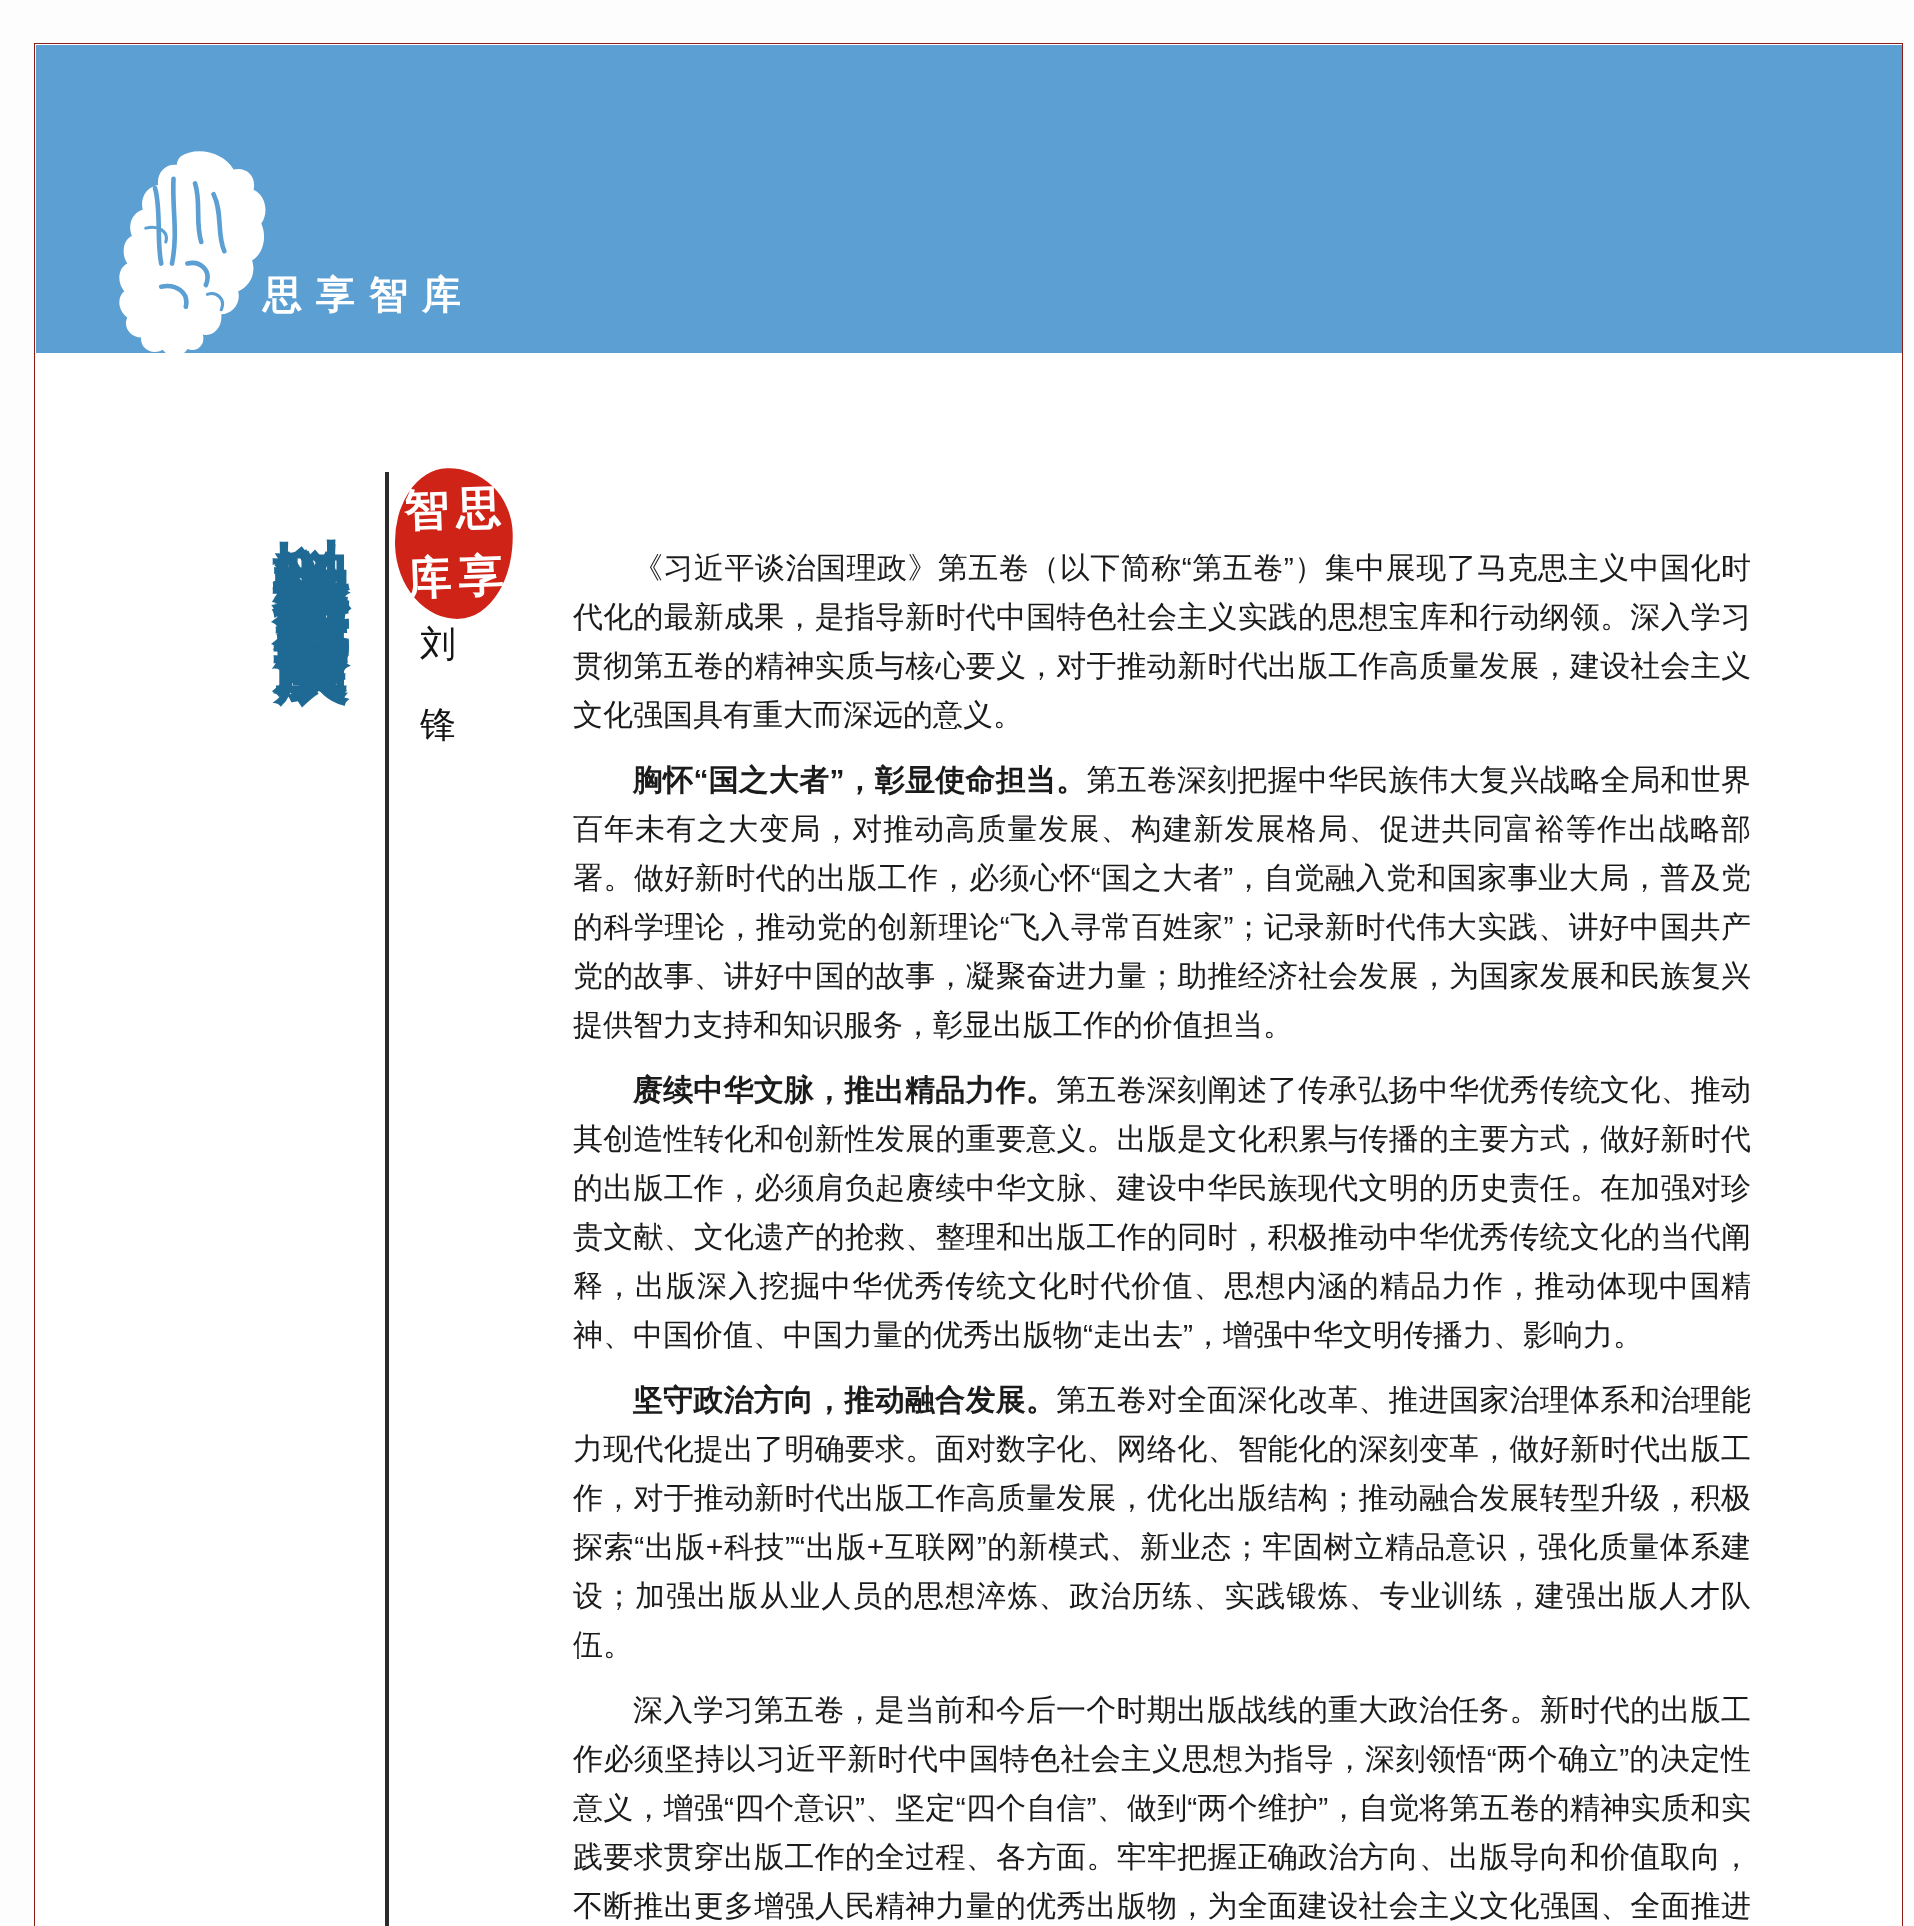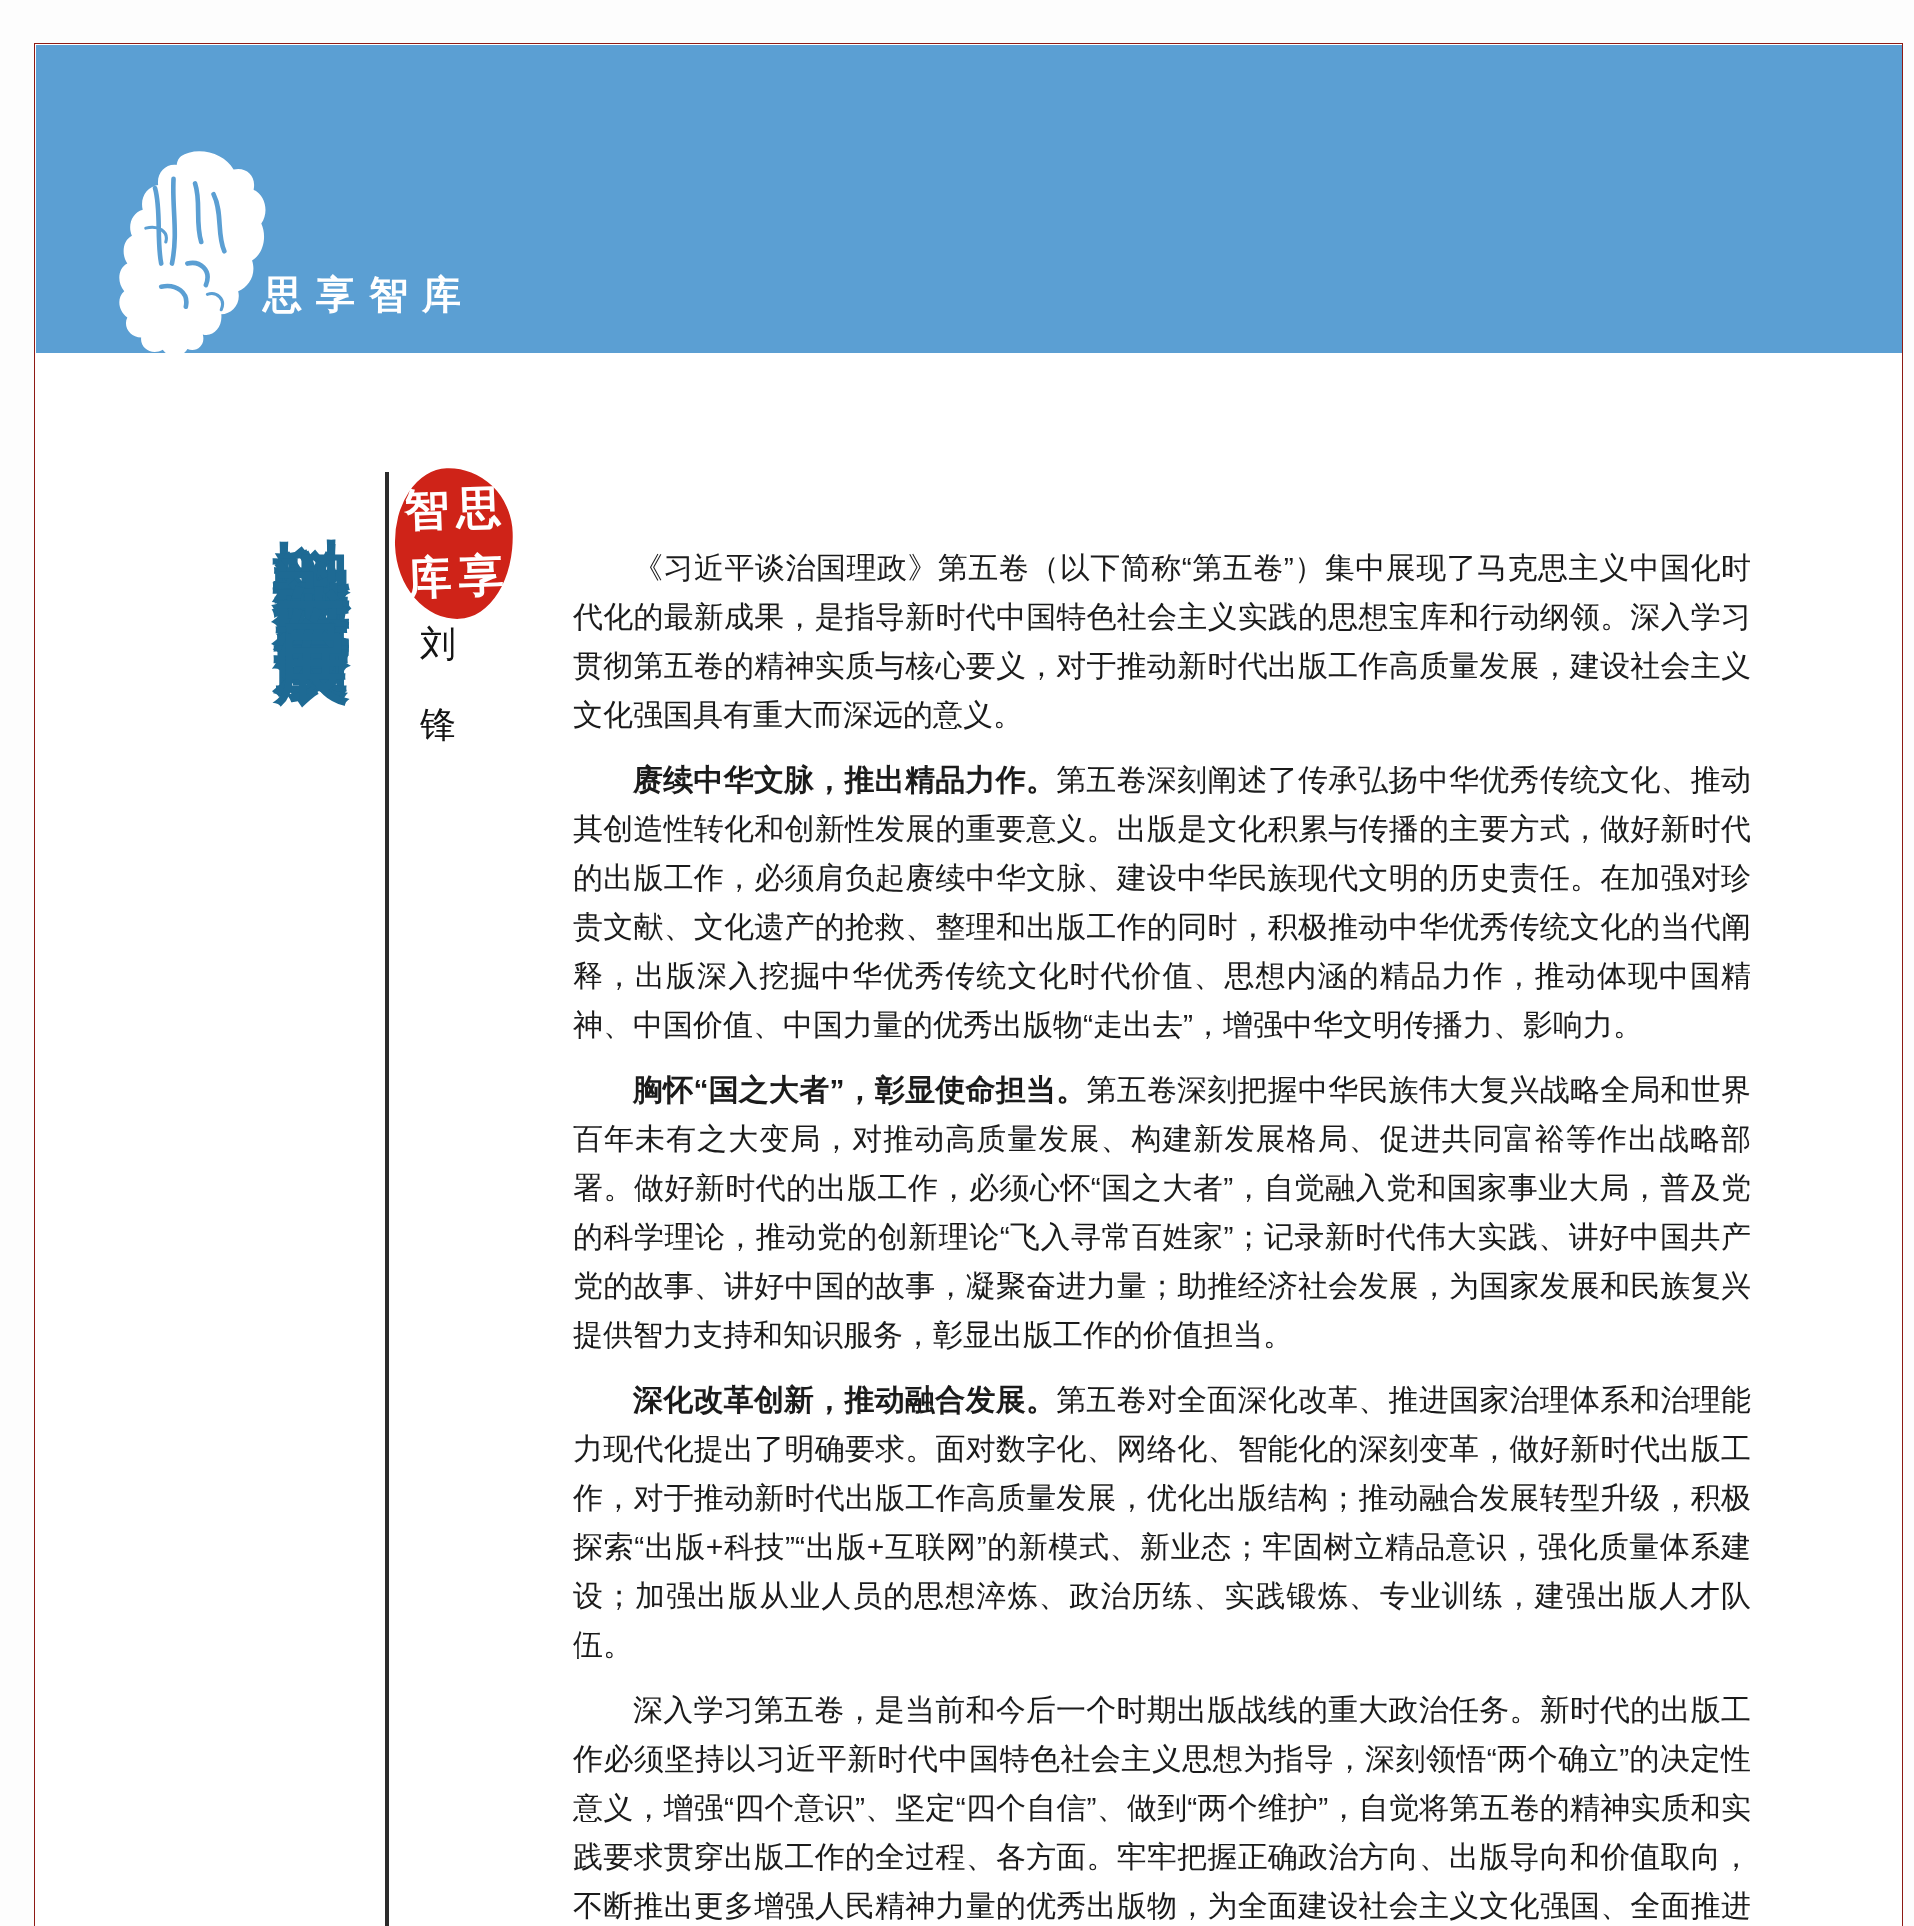--- a/index.html
+++ b/index.html
@@ -103,21 +103,21 @@
     <span>享</span>
   </div>
 
   <div class="author">
     <span class="ch">刘</span>
     <span class="ch">锋</span>
   </div>
 
   <div class="article">
     <p><b></b><span>《习近平谈治国理政》第五卷（以下简称“第五卷”）集中展现了马克思主义中国化时代化的最新成果，是指导新时代中国特色社会主义实践的思想宝库和行动纲领。深入学习贯彻第五卷的精神实质与核心要义，对于推动新时代出版工作高质量发展，建设社会主义文化强国具有重大而深远的意义。</span></p>
+    <p><b>胸怀“国之大者”，彰显使命担当。</b><span>第五卷深刻把握中华民族伟大复兴战略全局和世界百年未有之大变局，对推动高质量发展、构建新发展格局、促进共同富裕等作出战略部署。做好新时代的出版工作，必须心怀“国之大者”，自觉融入党和国家事业大局，普及党的科学理论，推动党的创新理论“飞入寻常百姓家”；记录新时代伟大实践、讲好中国共产党的故事、讲好中国的故事，凝聚奋进力量；助推经济社会发展，为国家发展和民族复兴提供智力支持和知识服务，彰显出版工作的价值担当。</span></p>
     <p><b>赓续中华文脉，推出精品力作。</b><span>第五卷深刻阐述了传承弘扬中华优秀传统文化、推动其创造性转化和创新性发展的重要意义。出版是文化积累与传播的主要方式，做好新时代的出版工作，必须肩负起赓续中华文脉、建设中华民族现代文明的历史责任。在加强对珍贵文献、文化遗产的抢救、整理和出版工作的同时，积极推动中华优秀传统文化的当代阐释，出版深入挖掘中华优秀传统文化时代价值、思想内涵的精品力作，推动体现中国精神、中国价值、中国力量的优秀出版物“走出去”，增强中华文明传播力、影响力。</span></p>
-    <p><b>胸怀“国之大者”，彰显使命担当。</b><span>第五卷深刻把握中华民族伟大复兴战略全局和世界百年未有之大变局，对推动高质量发展、构建新发展格局、促进共同富裕等作出战略部署。做好新时代的出版工作，必须心怀“国之大者”，自觉融入党和国家事业大局，普及党的科学理论，推动党的创新理论“飞入寻常百姓家”；记录新时代伟大实践、讲好中国共产党的故事、讲好中国的故事，凝聚奋进力量；助推经济社会发展，为国家发展和民族复兴提供智力支持和知识服务，彰显出版工作的价值担当。</span></p>
-    <p><b>深化改革创新，推动融合发展。</b><span>第五卷对全面深化改革、推进国家治理体系和治理能力现代化提出了明确要求。面对数字化、网络化、智能化的深刻变革，做好新时代出版工作，对于推动新时代出版工作高质量发展，优化出版结构；推动融合发展转型升级，积极探索“出版+科技”“出版+互联网”的新模式、新业态；牢固树立精品意识，强化质量体系建设；加强出版从业人员的思想淬炼、政治历练、实践锻炼、专业训练，建强出版人才队伍。</span></p>
+    <p><b>坚守政治方向，推动融合发展。</b><span>第五卷对全面深化改革、推进国家治理体系和治理能力现代化提出了明确要求。面对数字化、网络化、智能化的深刻变革，做好新时代出版工作，对于推动新时代出版工作高质量发展，优化出版结构；推动融合发展转型升级，积极探索“出版+科技”“出版+互联网”的新模式、新业态；牢固树立精品意识，强化质量体系建设；加强出版从业人员的思想淬炼、政治历练、实践锻炼、专业训练，建强出版人才队伍。</span></p>
     <p><b></b><span>深入学习第五卷，是当前和今后一个时期出版战线的重大政治任务。新时代的出版工作必须坚持以习近平新时代中国特色社会主义思想为指导，深刻领悟“两个确立”的决定性意义，增强“四个意识”、坚定“四个自信”、做到“两个维护”，自觉将第五卷的精神实质和实践要求贯穿出版工作的全过程、各方面。牢牢把握正确政治方向、出版导向和价值取向，不断推出更多增强人民精神力量的优秀出版物，为全面建设社会主义文化强国、全面推进中华民族伟大复兴注入新动能。</span></p>
 
   </div>
 
 </div>
 
 
 </body></html>

